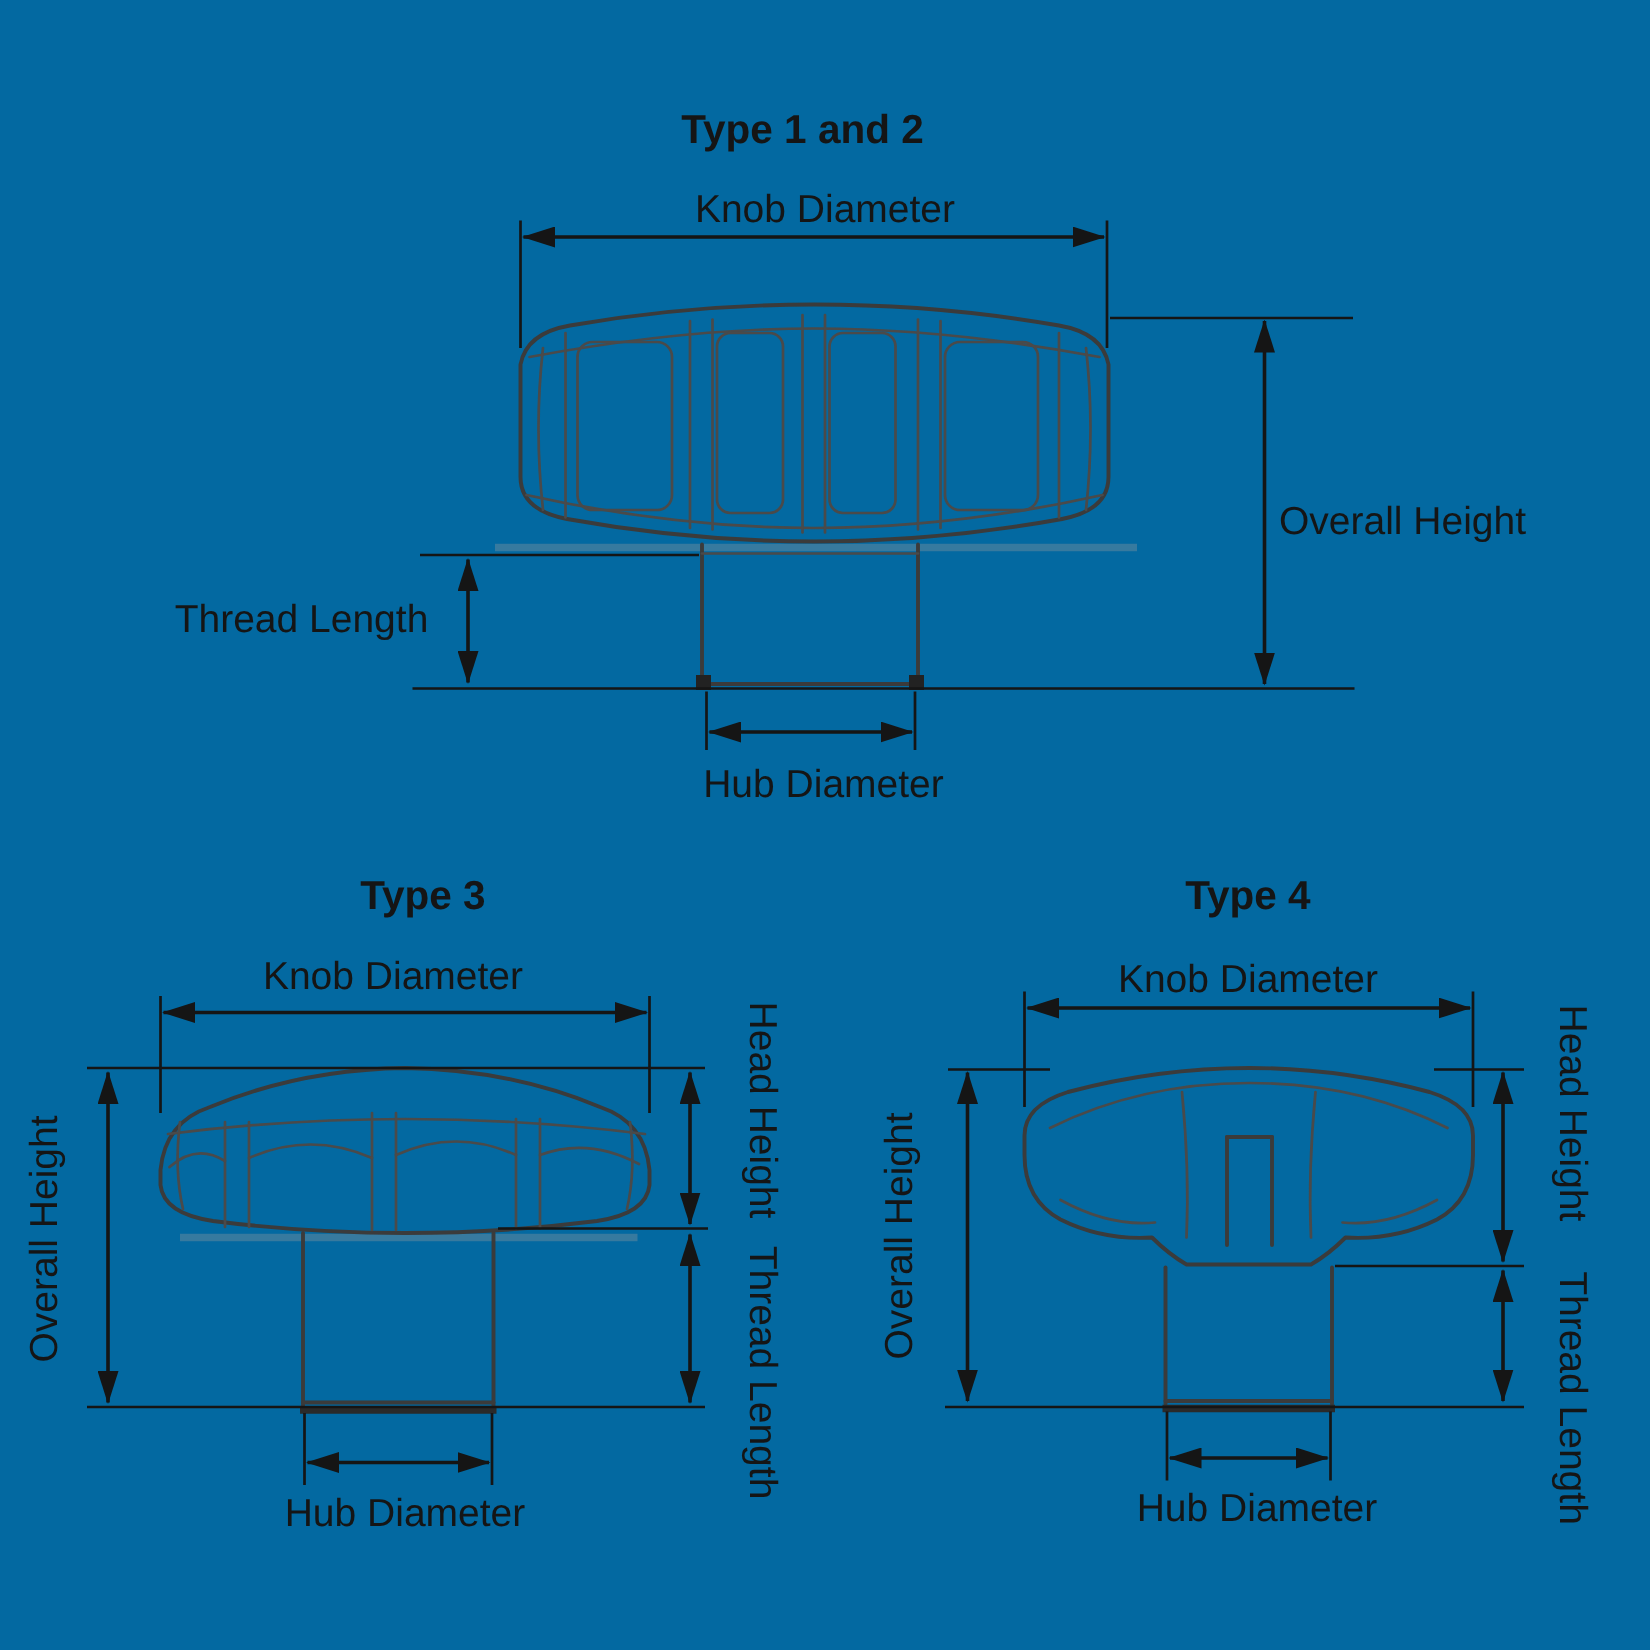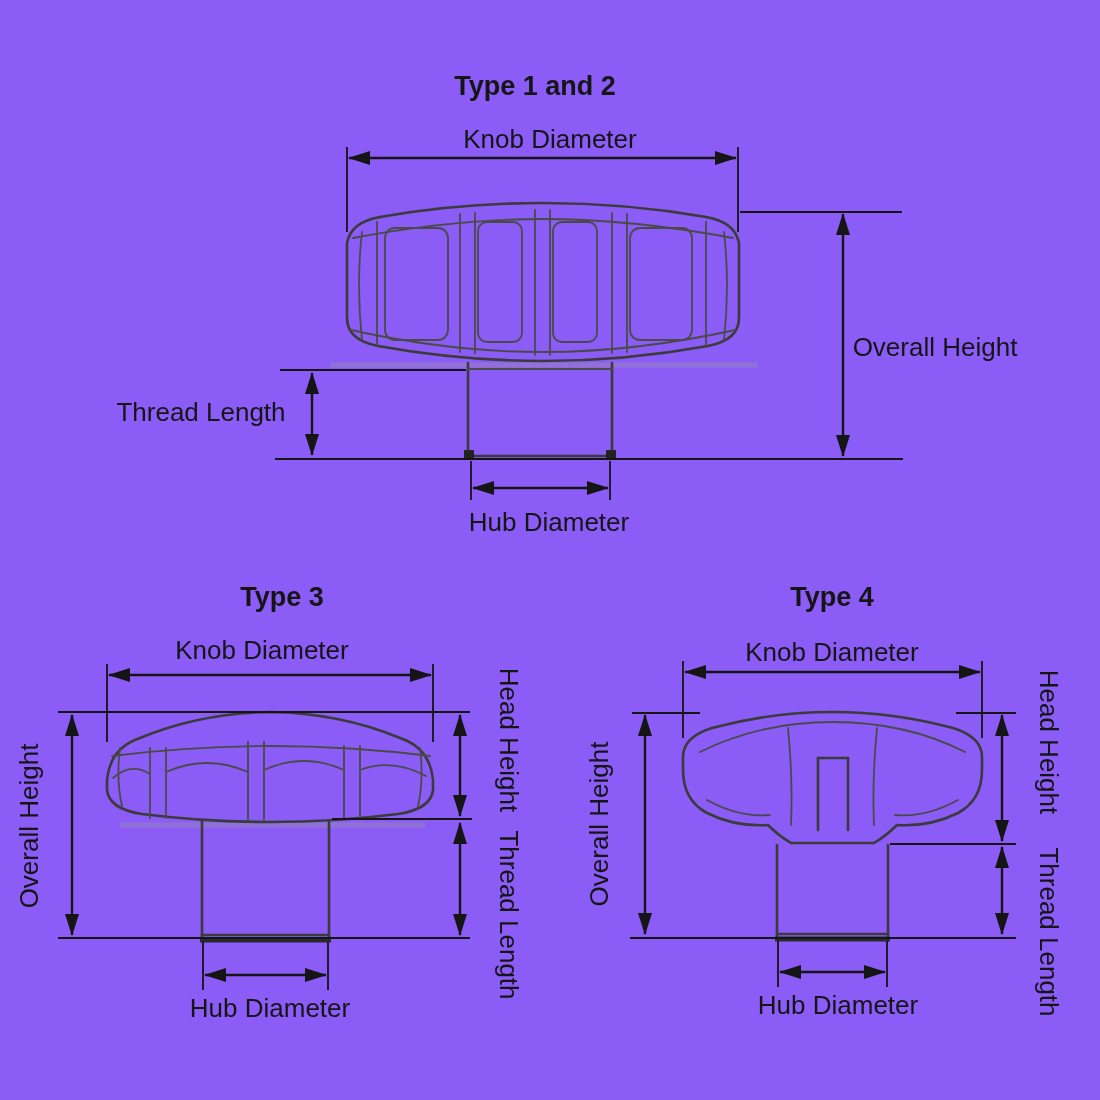--- a/index.html
+++ b/index.html
@@ -4,21 +4,21 @@
 <style>
   html, body {
     margin: 0;
     padding: 0;
     background: #ffffff;
   }
   .canvas {
     position: relative;
     width: 1100px;
     height: 1100px;
-    background: #8b5cf6;
+    background: #0369a1;
     font-family: "Liberation Sans", sans-serif;
   }
   svg text {
     font-family: "Liberation Sans", sans-serif;
     fill: #151515;
     font-size: 26px;
   }
   svg text.title {
     font-weight: bold;
     font-size: 27px;

